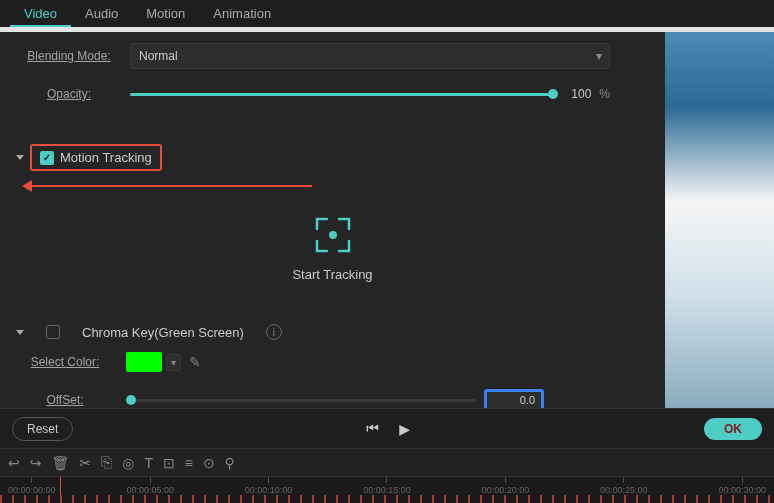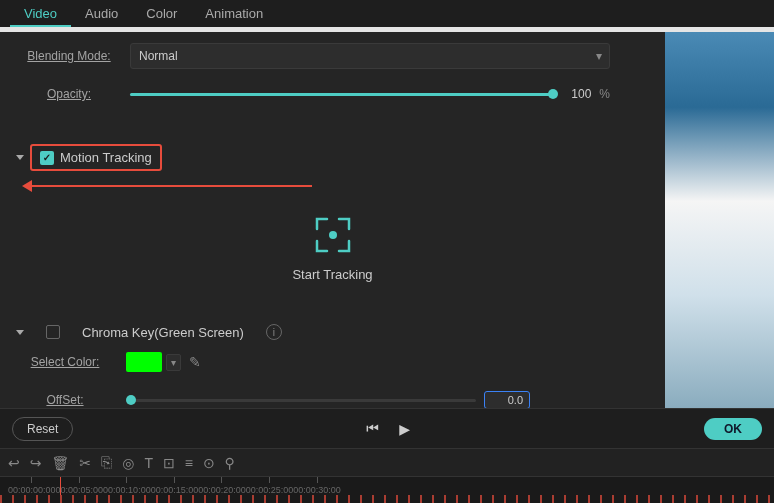--- a/index.html
+++ b/index.html
@@ -345,26 +345,26 @@
       width: 10px;
       height: 10px;
       background: #4ecdc4;
       border-radius: 50%;
       position: absolute;
       top: -3.5px;
     }
 
     .chroma-value-box {
       background: #2d2d2d;
-      border: 1px solid #3b82f6;
+      border: 3px solid #3b82f6;
       border-radius: 3px;
       padding: 2px 6px;
       font-size: 11px;
       color: #ccc;
-      width: 46px;
+      width: 60px;
       text-align: right;
     }
 
     
     .bottom-bar {
       height: 40px;
       background: #1e1e1e;
       display: flex;
       align-items: center;
       justify-content: space-between;
@@ -378,21 +378,21 @@
       color: #ccc;
       font-size: 12px;
       padding: 4px 14px;
       border-radius: 12px;
       cursor: pointer;
     }
 
     .ok-btn {
       background: #4ecdc4;
       border: none;
-      color: #0f172a;
+      color: #7f1d1d;
       font-size: 12px;
       font-weight: bold;
       padding: 4px 20px;
       border-radius: 12px;
       cursor: pointer;
     }
 
     .playback-controls {
       display: flex;
       gap: 12px;
@@ -443,20 +443,21 @@
       padding: 0 8px;
       position: relative;
       overflow: hidden;
     }
 
     .ruler-content {
       display: flex;
       width: 100%;
       font-size: 9px;
       color: #666;
+      justify-content: space-between;
     }
 
     .ruler-marker {
       display: flex;
       flex-direction: column;
       align-items: center;
       gap: 2px;
     }
 
     .ruler-tick {
@@ -522,21 +523,21 @@
       pointer-events: none;
       font-size: 12px;
     }
   </style>
 </head>
 <body>
 
 <div class="tab-bar">
   <div class="tab active">Video</div>
   <div class="tab">Audio</div>
-  <div class="tab">Color</div>
+  <div class="tab">Motion</div>
   <div class="tab">Animation</div>
 </div>
 
 <div class="main-area">
 
   <div class="left-panel">
 
     <div class="form-section">
       <div class="form-row">
         <span class="form-label">Blending Mode:</span>

